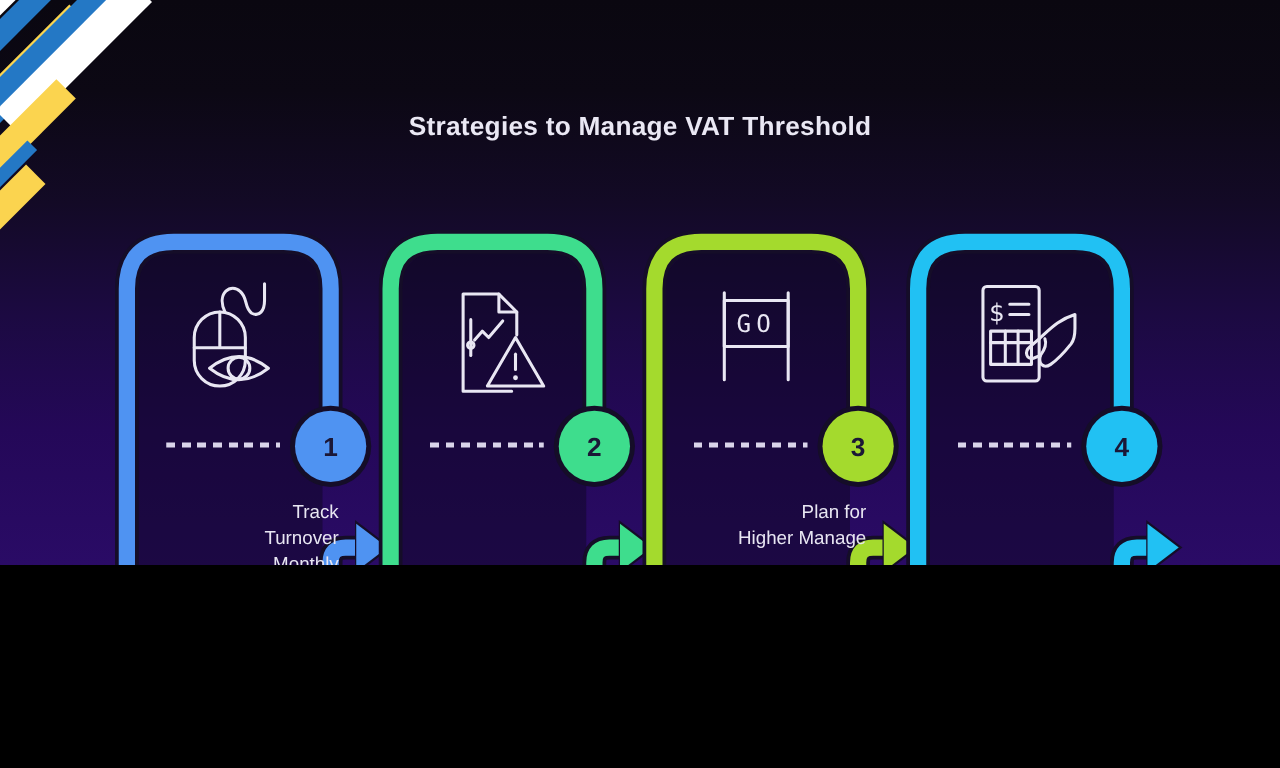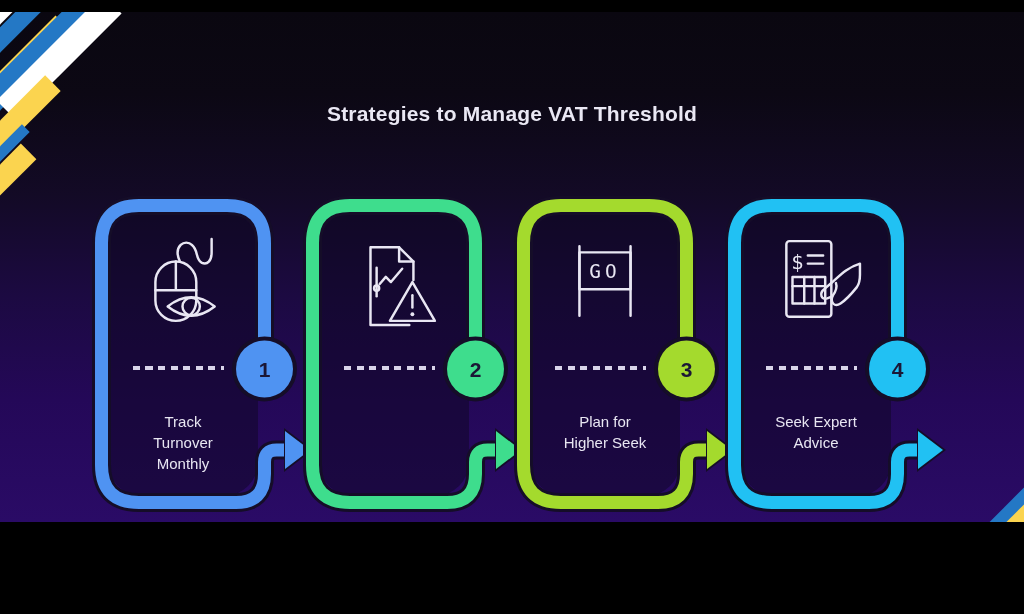--- a/index.html
+++ b/index.html
@@ -1,20 +1,19 @@
 <!DOCTYPE html>
 <html><head>
 <meta charset="utf-8">
 <style>
   html,body{margin:0;padding:0;background:#000;}
   #stage{
-    position:relative;width:1024px;height:510px;overflow:hidden;
+    position:relative;width:1024px;height:452px;overflow:hidden;
     background:linear-gradient(180deg,#0a0710 0%,#0c0814 16%,#130a26 36%,#1c0a42 56%,#240858 76%,#2a0b66 100%);
     font-family:"Liberation Sans",sans-serif;
-    margin-top:12px;
   }
   
   .title{
     position:absolute;top:90px;left:0;width:100%;text-align:center;
     font-size:21px;font-weight:bold;color:#eae8f4;letter-spacing:.2px;
   }
   
   .corner{position:absolute;inset:0;pointer-events:none;}
   .bar{position:absolute;transform:translate(-50%,-50%) rotate(-45deg);}
   .bar-blue{background:#2478c5;}
@@ -28,21 +27,21 @@
   .frame .num{font-family:"Liberation Sans",sans-serif;font-size:21px;font-weight:bold;fill:#1b1736;text-anchor:middle;}
   .icon{position:absolute;left:42px;top:36px;width:92px;height:92px;}
   .icon *{vector-effect:none;}
   .icon .st{fill:none;stroke:#e9e7f3;stroke-width:2.4;stroke-linecap:round;stroke-linejoin:round;}
   .icon text{stroke:none;fill:#e9e7f3;text-anchor:middle;}
   .dashes{
     position:absolute;left:38px;top:167px;width:91px;height:3.5px;
     background:repeating-linear-gradient(90deg,#d9d4ea 0 7px,transparent 7px 12.5px);
   }
   .label{
-    position:absolute;top:212px;left:0;width:176px;text-align:center;
+    position:absolute;top:212px;left:0;width:176px;text-align:right;
     font-size:15px;line-height:21px;font-weight:500;color:#e8e6f2;white-space:pre-line;
   }
 </style>
 </head>
 <body>
 
 <div id="stage">
 
   <div class="corner">
     <div class="bar bar-white" style="left:2px;top:2px;width:80px;height:12px;"></div>
@@ -125,21 +124,21 @@
       <circle cx="169.5" cy="170" r="28.5" fill="#a4da2d"></circle>
       <text class="num" x="169.5" y="177.5">3</text>
     </svg>
     <svg class="icon" viewBox="0 0 90 90">
       <path class="st" d="M20 11 L 20 79 M 70 11 L 70 79"></path>
       <rect class="st" x="20" y="17" width="50" height="36"></rect>
       <text x="45" y="42" font-family="DejaVu Sans Mono, monospace" font-size="19" letter-spacing="4">GO</text>
     </svg>
     <div class="dashes"></div>
     <div class="label">Plan for
-Higher Seek</div>
+Higher Manage</div>
   </div>
 
   <div class="card" style="left:728px;">
     <svg class="frame" viewBox="0 0 224 316">
       <rect x="13" y="13" width="150" height="284" rx="34" fill="rgba(13,6,34,0.5)"></rect>
       <path class="under" d="M 169.5 170 L 169.5 44 Q 169.5 6.5 132 6.5 L 44 6.5 Q 6.5 6.5 6.5 44 L 6.5 266 Q 6.5 303.5 44 303.5 L 141 303.5 Q 169.5 303.5 169.5 275 L 169.5 263 Q 169.5 251 181.5 251 L 191 251"></path>
       <path class="main" d="M 169.5 170 L 169.5 44 Q 169.5 6.5 132 6.5 L 44 6.5 Q 6.5 6.5 6.5 44 L 6.5 266 Q 6.5 303.5 44 303.5 L 141 303.5 Q 169.5 303.5 169.5 275 L 169.5 263 Q 169.5 251 181.5 251 L 191 251" stroke="#21c1f3"></path>
       <polygon points="189,229 218,251 189,273" fill="#150d28"></polygon>
       <polygon points="190,232 215,251 190,270" fill="#21c1f3"></polygon>
       <circle cx="169.5" cy="170" r="32.5" fill="#150d28"></circle>
@@ -149,17 +148,15 @@
     <svg class="icon" viewBox="0 0 90 90">
       <rect class="st" x="16" y="6" width="44" height="74" rx="3"></rect>
       <text x="27" y="33" font-family="DejaVu Sans, sans-serif" font-size="19">$</text>
       <path class="st" d="M37 20 L 52 20 M 37 28 L 52 28"></path>
       <rect class="st" x="22" y="41" width="32" height="26"></rect>
       <path class="st" d="M22 50 L 54 50 M 33.5 41 L 33.5 67 M 43.5 41 L 43.5 67"></path>
       <path class="st" d="M88 28 C 75 32 68 40 60 47 L 53 53 C 48 57 50 64 56 62 L 61 60 C 59 66 63 71 69 67 C 75 63 81 56 85 51 C 88 47 88 43 88 39 Z" fill="#1c0d3c"></path>
       <path class="st" d="M61 60 C 64 56 66 51 64.5 47"></path>
     </svg>
     <div class="dashes"></div>
-    <div class="label">Seek Expert
-Advice</div>
   </div>
 
 </div>
 
 </body></html>

